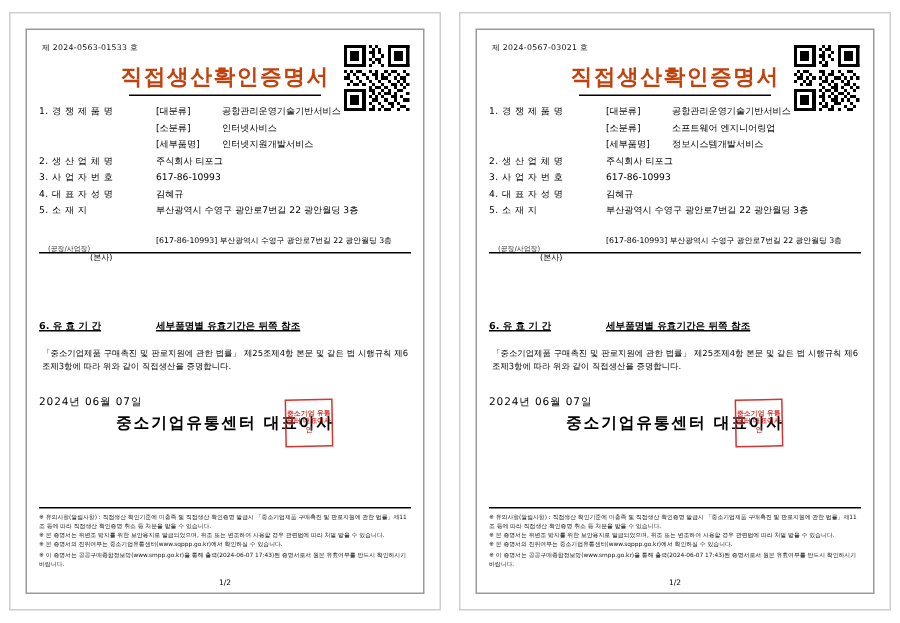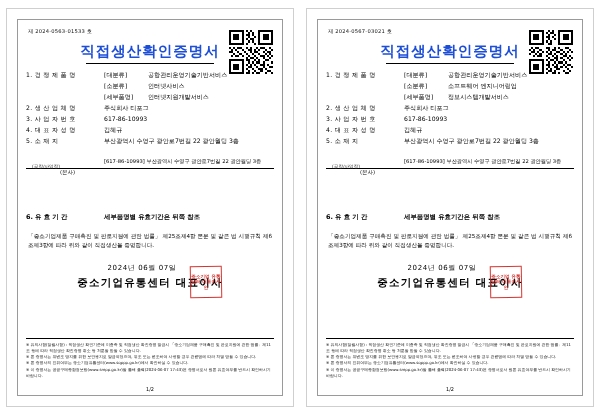--- a/index.html
+++ b/index.html
@@ -46,21 +46,21 @@
     margin: 2px 0 0 2px;
     color: #111;
   }
   .title {
     text-align: center;
     font-size: 14.5px;
     font-weight: bold;
     letter-spacing: 1px;
     margin: 7px 0 2px 0;
     font-family: "DejaVu Serif", "Liberation Serif", serif;
-    color: #1d4ed8;
+    color: #c2410c;
   }
   .title-rule {
     width: 128px;
     height: 1px;
     background: #000;
     margin: 0 auto 6px auto;
   }
   .qr {
     position: absolute;
     right: 9px;
@@ -127,33 +127,34 @@
     width: 66px;
     height: 36px;
     font-size: 4.6px;
     color: #333;
   }
   .section6 {
     margin-top: 10px;
     font-size: 6.4px;
     font-weight: bold;
     display: flex;
+    text-decoration: underline;
   }
   .section6 .s6label {
     flex: 0 0 78px;
   }
   .notice {
     margin-top: 9px;
     font-size: 5.6px;
     line-height: 1.7;
     text-align: justify;
     padding: 0 2px;
   }
   .date {
-    text-align: center;
+    text-align: left;
     font-size: 7px;
     margin-top: 12px;
     padding-right: 16px;
     letter-spacing: 0.6px;
   }
   .issuer {
     text-align: center;
     font-size: 10.5px;
     font-weight: bold;
     letter-spacing: 1.2px;

